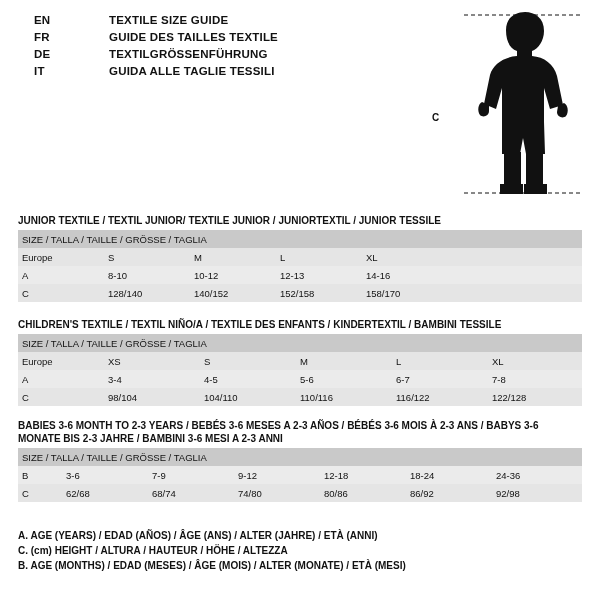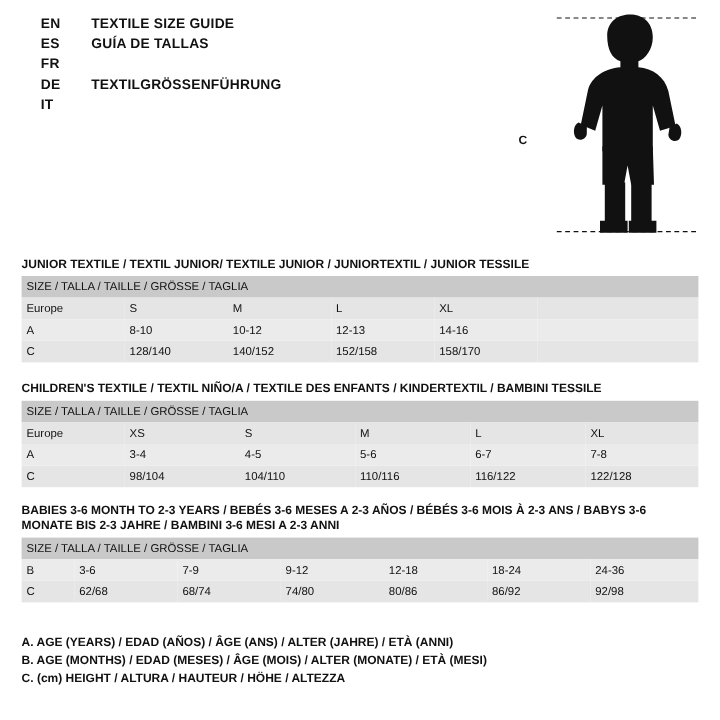--- a/index.html
+++ b/index.html
@@ -39,20 +39,21 @@
     font-weight: bold;
     letter-spacing: .2px;
     color: #111;
   }
   .lang-title {
     font-size: 11.5px;
     font-weight: bold;
     letter-spacing: .2px;
     color: #111;
     white-space: nowrap;
+    margin-left: 33px;
   }
 
   
   .figure-wrap {
     position: absolute;
     right: 18px;
     top: 8px;
     width: 150px;
     height: 195px;
   }
@@ -135,32 +136,30 @@
 <body>
 
 <div class="page">
 
   <div class="header">
     <div class="lang-row">
       <div class="lang-code">EN</div>
       <div class="lang-title">TEXTILE SIZE GUIDE</div>
     </div>
     <div class="lang-row">
-      <div class="lang-code">ES</div>
-      <div class="lang-title">GUÍA DE TALLAS</div>
-    </div>
-    <div class="lang-row">
       <div class="lang-code">FR</div>
+      <div class="lang-title">GUIDE DES TAILLES TEXTILE</div>
     </div>
     <div class="lang-row">
       <div class="lang-code">DE</div>
       <div class="lang-title">TEXTILGRÖSSENFÜHRUNG</div>
     </div>
     <div class="lang-row">
       <div class="lang-code">IT</div>
+      <div class="lang-title">GUIDA ALLE TAGLIE TESSILI</div>
     </div>
   </div>
 
   <div class="figure-wrap">
     <div class="c-label">C</div>
     <svg class="figure-svg" width="120" height="192" viewBox="0 0 120 192">
 
       <line x1="2" y1="7" x2="118" y2="7" stroke="#111" stroke-width="1" stroke-dasharray="4,3"></line>
       <line x1="2" y1="185" x2="118" y2="185" stroke="#111" stroke-width="1" stroke-dasharray="4,3"></line>
 
@@ -303,17 +302,17 @@
           <td>80/86</td>
           <td>86/92</td>
           <td>92/98</td>
         </tr>
       </tbody>
     </table>
   </div>
 
   <div class="legend">
     <div class="legend-line">A. AGE (YEARS) / EDAD (AÑOS) / ÂGE (ANS) / ALTER (JAHRE) / ETÀ (ANNI)</div>
+    <div class="legend-line">C. (cm) HEIGHT / ALTURA / HAUTEUR / HÖHE / ALTEZZA</div>
     <div class="legend-line">B. AGE (MONTHS) / EDAD (MESES) / ÂGE (MOIS) / ALTER (MONATE) / ETÀ (MESI)</div>
-    <div class="legend-line">C. (cm) HEIGHT / ALTURA / HAUTEUR / HÖHE / ALTEZZA</div>
   </div>
 
 </div>
 
 </body></html>

